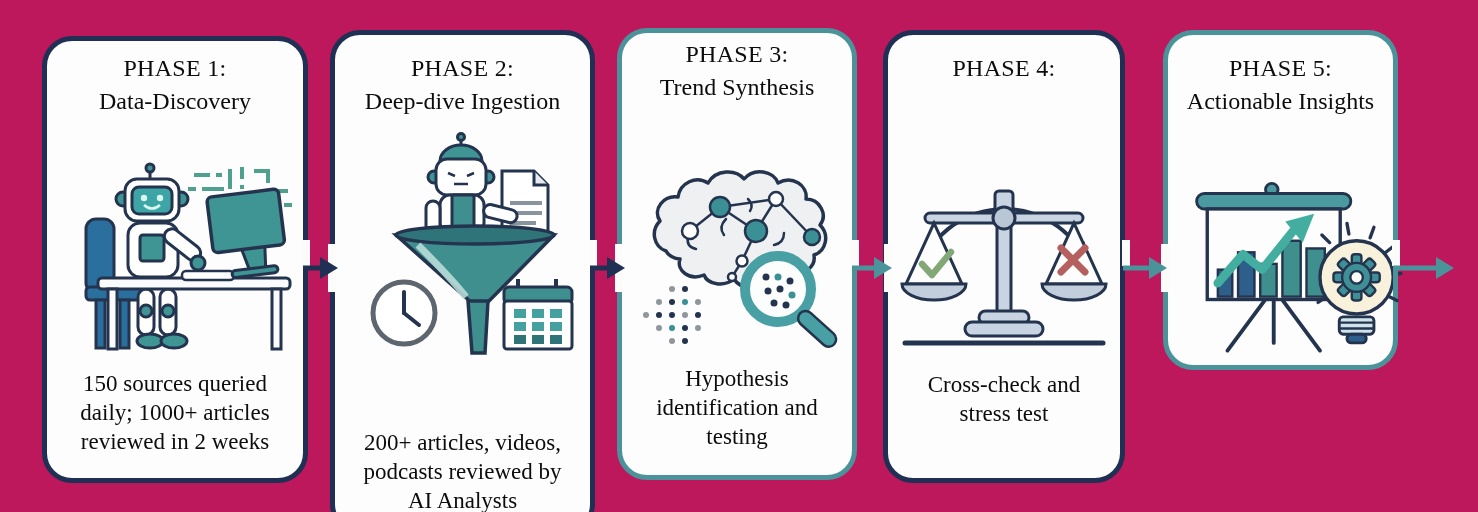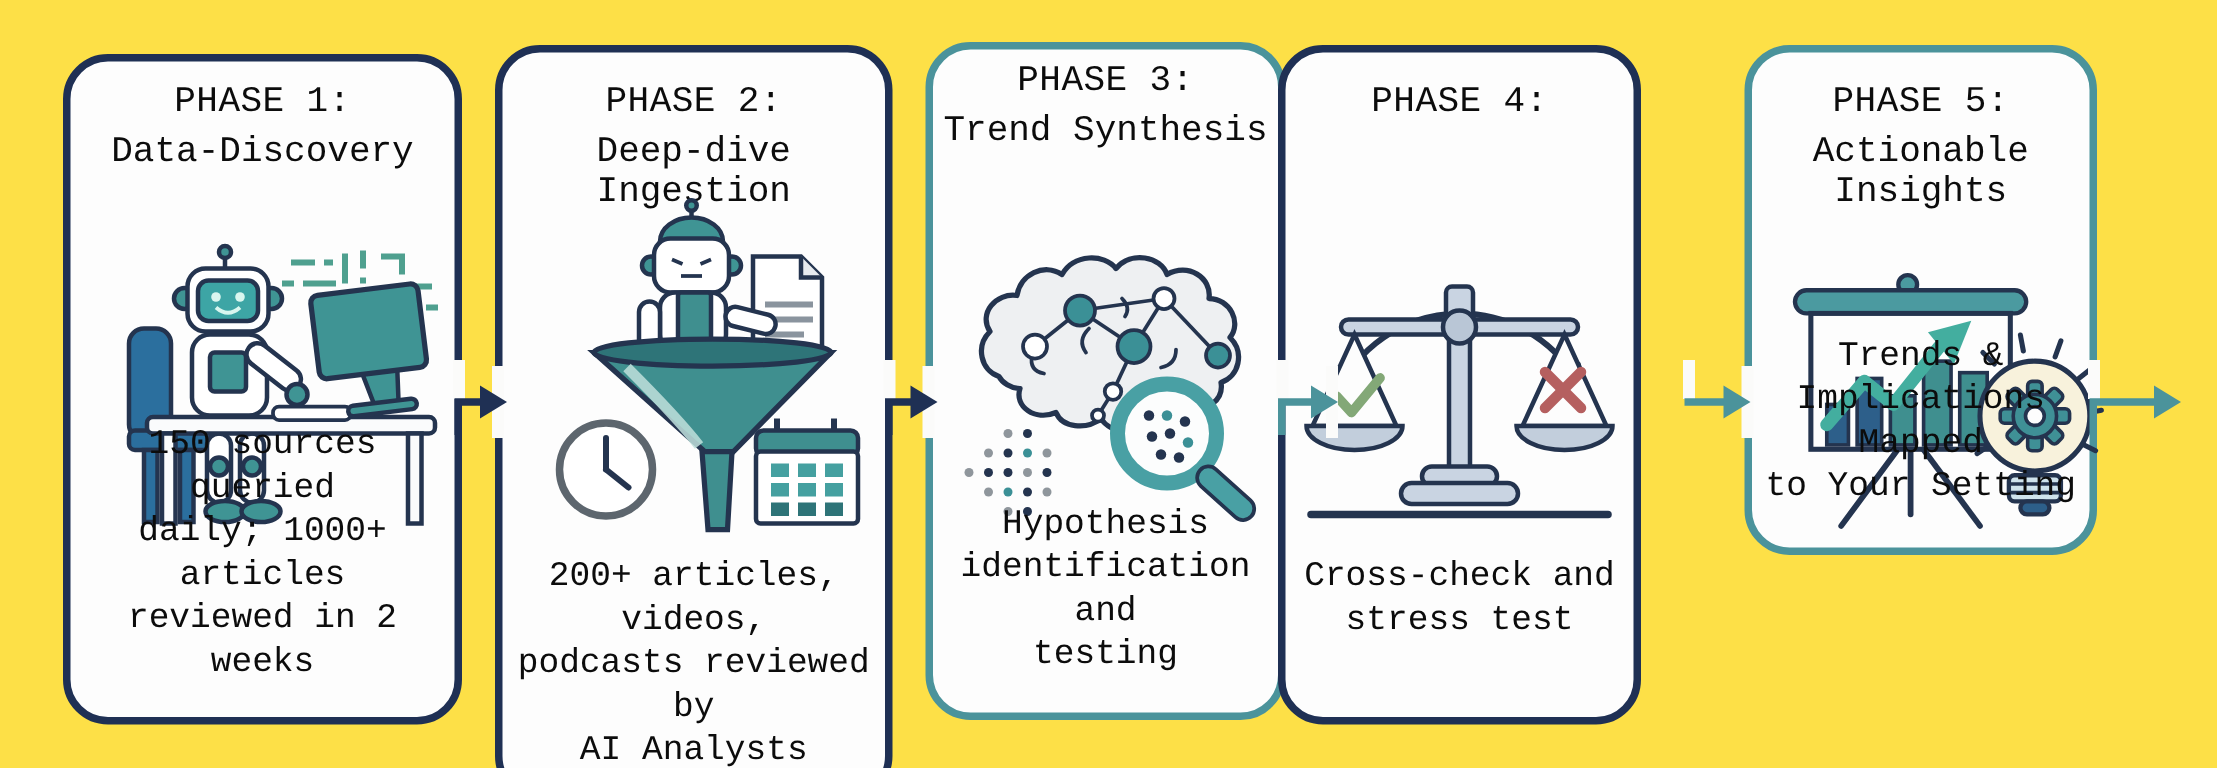--- a/index.html
+++ b/index.html
@@ -1,38 +1,38 @@
 <!DOCTYPE html>
 <html><head>
 <meta charset="utf-8">
 <style>
   * { box-sizing: border-box; margin: 0; padding: 0; }
   html,body { background:#ffffff; }
   .canvas {
     position: relative;
     width: 1478px;
     height: 512px;
-    background: #fde047;
-    font-family: Liberation Mono, monospace;
+    background: #be185d;
+    font-family: Liberation Serif, serif;
     color: #0c0c0c;
     overflow: hidden;
   }
   .card {
     position: absolute;
     background: #fdfdfd;
     border: 5px solid #1f3054;
     border-radius: 30px;
     text-align: center;
   }
   .card.navy { border-color: #1f3054; }
   .card.teal { border-color: #4b939b; }
   .card-1 { left:42px;  top:36px; width:266px; height:447px; }
   .card-2 { left:330px; top:30px; width:265px; height:504px; }
   .card-3 { left:617px; top:28px; width:240px; height:452px; }
-  .card-4 { left:852px; top:30px; width:242px; height:453px; }
+  .card-4 { left:883px; top:30px; width:242px; height:453px; }
   .card-5 { left:1163px;top:30px; width:235px; height:340px; }
 
   .title { margin-top:14px; font-size:24px; letter-spacing:.3px; }
   .card-2 .title, .card-4 .title, .card-5 .title { margin-top:20px; }
   .card-3 .title { margin-top:8px; }
 
   .subtitle { margin-top:6px; font-size:24px; line-height:27px; white-space:pre-line; }
   .card-4 .subtitle { margin-top:3px; }
 
   .icon { position:absolute; left:50%; }
@@ -321,23 +321,20 @@
         <circle r="15" fill="#3f9096" stroke="#24344f" stroke-width="2.5"></circle>
         <circle r="6.5" fill="#fdfdfd" stroke="#24344f" stroke-width="2.5"></circle>
       </g>
       <g stroke="#24344f">
         <rect x="168" y="141" width="36" height="18" rx="4" fill="#cfe3ec" stroke-width="3"></rect>
         <line x1="168" y1="147" x2="204" y2="147" stroke-width="2.5"></line>
         <line x1="168" y1="153" x2="204" y2="153" stroke-width="2.5"></line>
         <rect x="176" y="159" width="20" height="9" rx="4.5" fill="#2d5f8a" stroke-width="3"></rect>
       </g>
     </svg>
-    <div class="caption">Trends &amp;
-Implications Mapped
-to Your Setting</div>
   </div>
 
   <svg class="overlay" width="1478" height="512" viewBox="0 0 1478 512">
     <g>
       <rect x="302" y="240" width="8" height="26" fill="#fbfbfa"></rect>
       <rect x="328" y="244" width="8" height="48" fill="#fbfbfa"></rect>
       <path d="M305.5 290 V268 H322" stroke="#1f3054" stroke-width="5" fill="none"></path>
       <polygon points="320,257 338,268 320,279" fill="#1f3054"></polygon>
     </g>
     <g>

